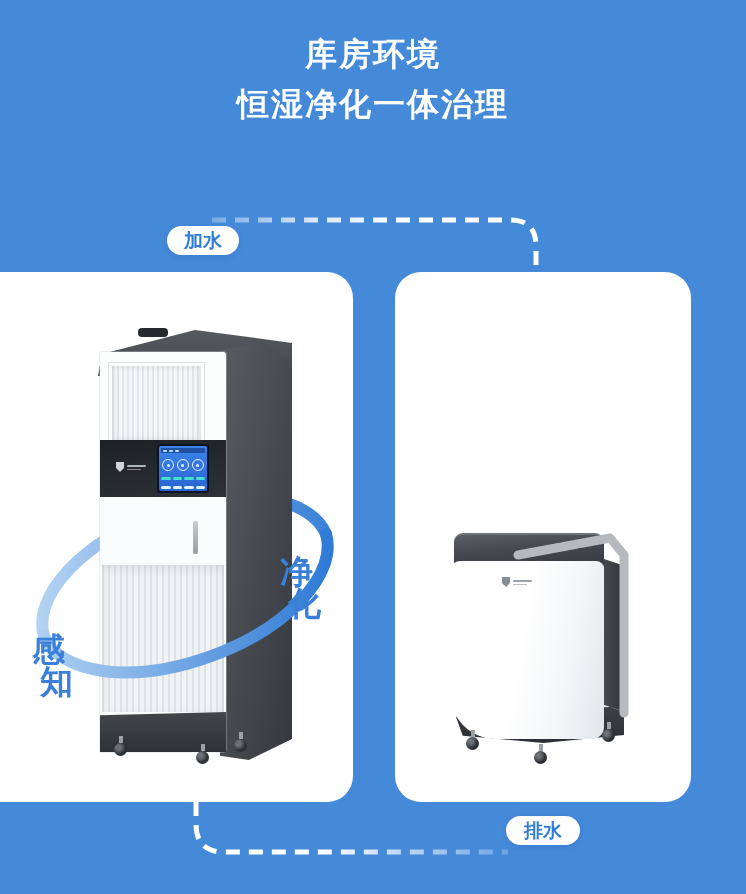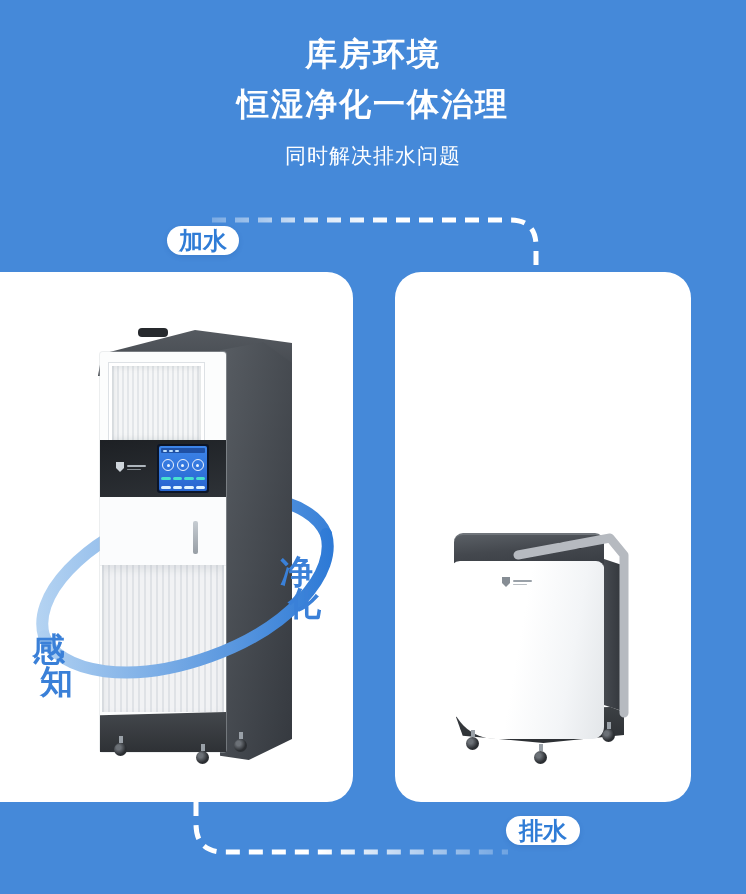--- a/index.html
+++ b/index.html
@@ -14,21 +14,21 @@
   .subtitle{position:absolute;left:0;top:142px;width:746px;text-align:center;color:#ffffff;
             font-weight:500;font-size:21px;letter-spacing:1px;}
 
   
   .card{position:absolute;top:272px;height:530px;background:#ffffff;border-radius:26px;}
   .card.left{left:-40px;width:393px;}
   .card.right{left:395px;width:296px;}
 
   
   .pill{position:absolute;height:29px;background:#ffffff;border-radius:15px;
-        color:#2F7CD6;font-size:24px;font-weight:700;display:flex;align-items:center;justify-content:center;
+        color:#2F7CD6;font-size:19px;font-weight:700;display:flex;align-items:center;justify-content:center;
         box-shadow:0 2px 5px rgba(20,70,140,.15);z-index:8;}
   .pill.add{left:167px;top:226px;width:72px;}
   .pill.drain{left:506px;top:816px;width:74px;}
 
   
   svg.overlay{position:absolute;left:0;top:0;pointer-events:none;}
   #dash-top{z-index:7;}
   #swoosh-back{z-index:2;}
   #swoosh-front{z-index:5;}
   #dash-bottom{z-index:7;}
@@ -110,21 +110,20 @@
       clip-path:polygon(0 28%,8% 10%,92% 0,100% 14%,100% 78%,52% 100%,4% 80%);}
   .machineR svg.handle{position:absolute;left:0;top:0;z-index:5;} 
 </style>
 </head>
 <body>
 
 <div class="page">
 
   <div class="title l1">库房环境</div>
   <div class="title l2">恒湿净化一体治理</div>
-  <div class="subtitle">同时解决排水问题</div>
 
   <div class="card left"></div>
   <div class="card right"></div>
 
   <svg id="dash-top" class="overlay" width="746" height="894">
     <defs>
       <linearGradient id="gradTop" gradientUnits="userSpaceOnUse" x1="205" y1="0" x2="400" y2="0">
         <stop offset="0" stop-color="#ffffff" stop-opacity="0.25"></stop>
         <stop offset="0.55" stop-color="#ffffff" stop-opacity="0.8"></stop>
         <stop offset="1" stop-color="#ffffff" stop-opacity="1"></stop>

